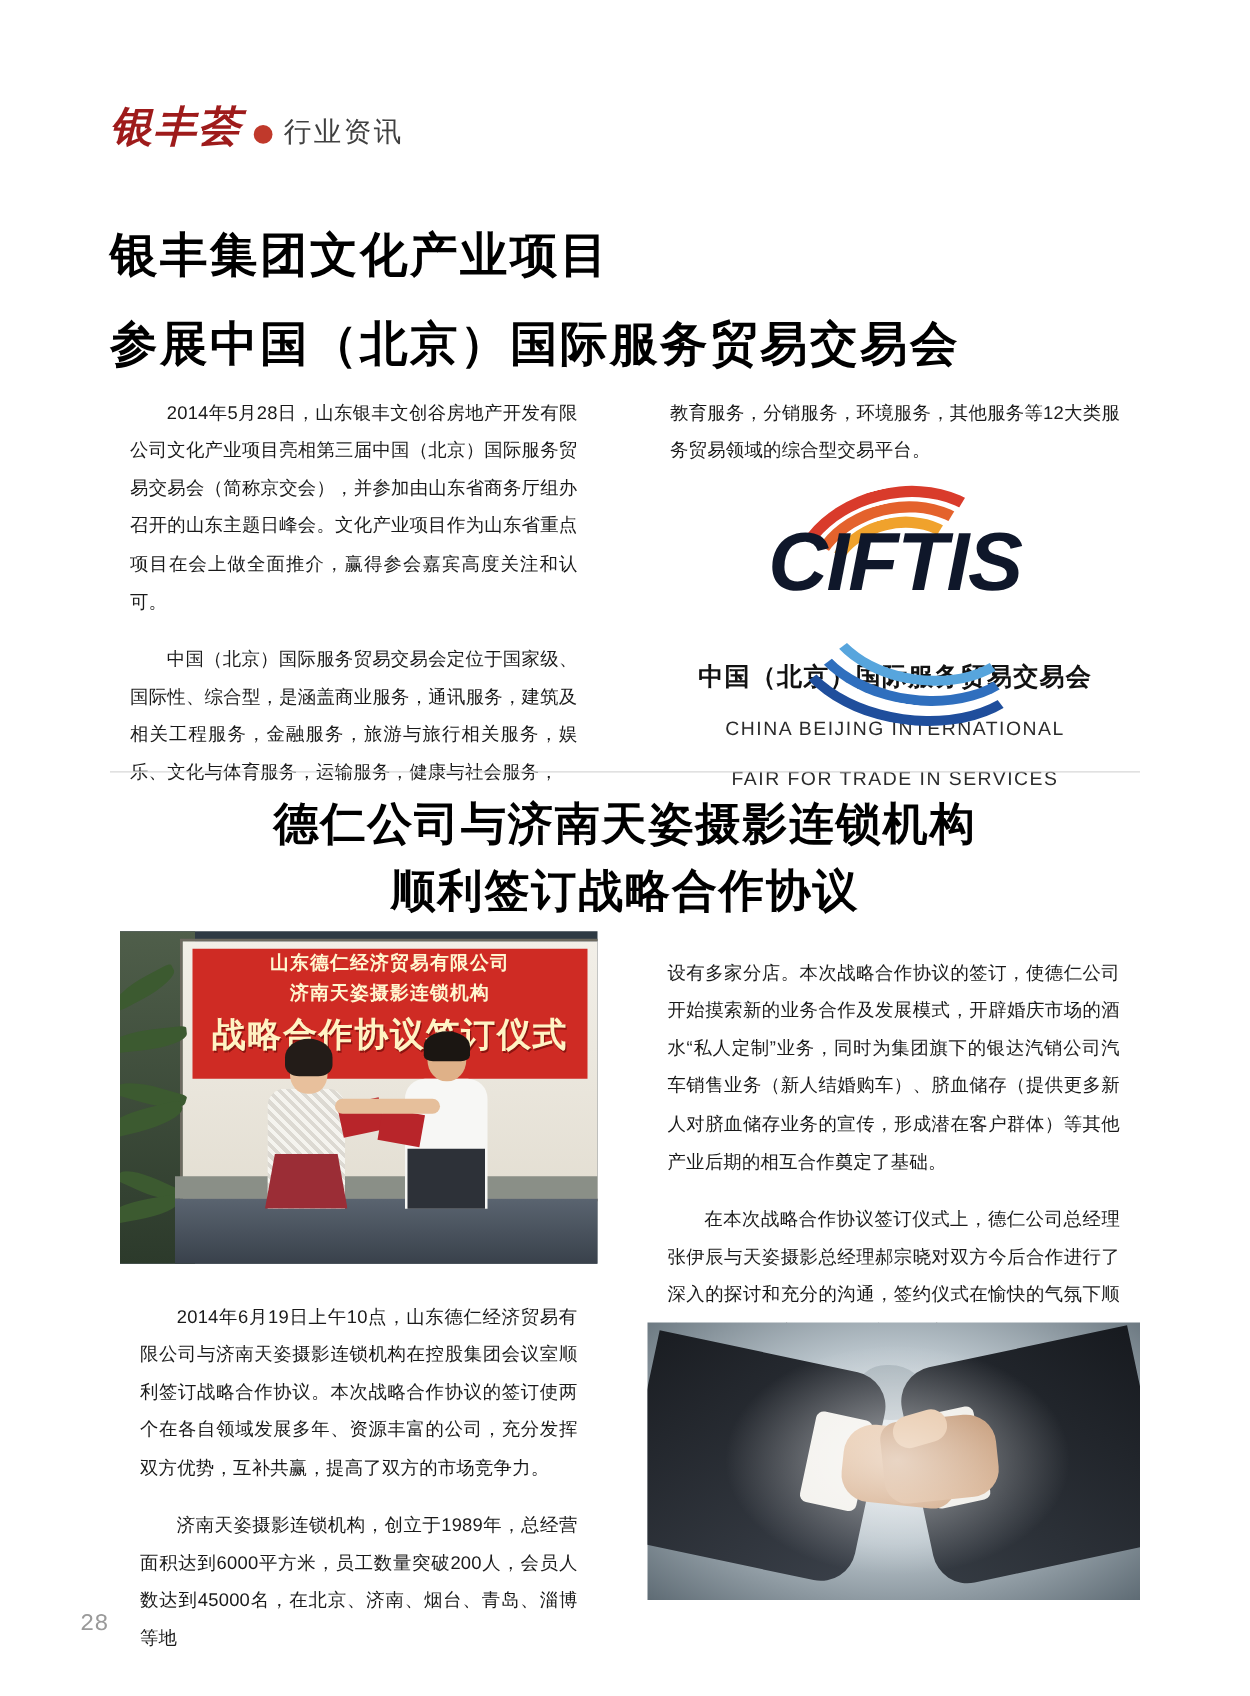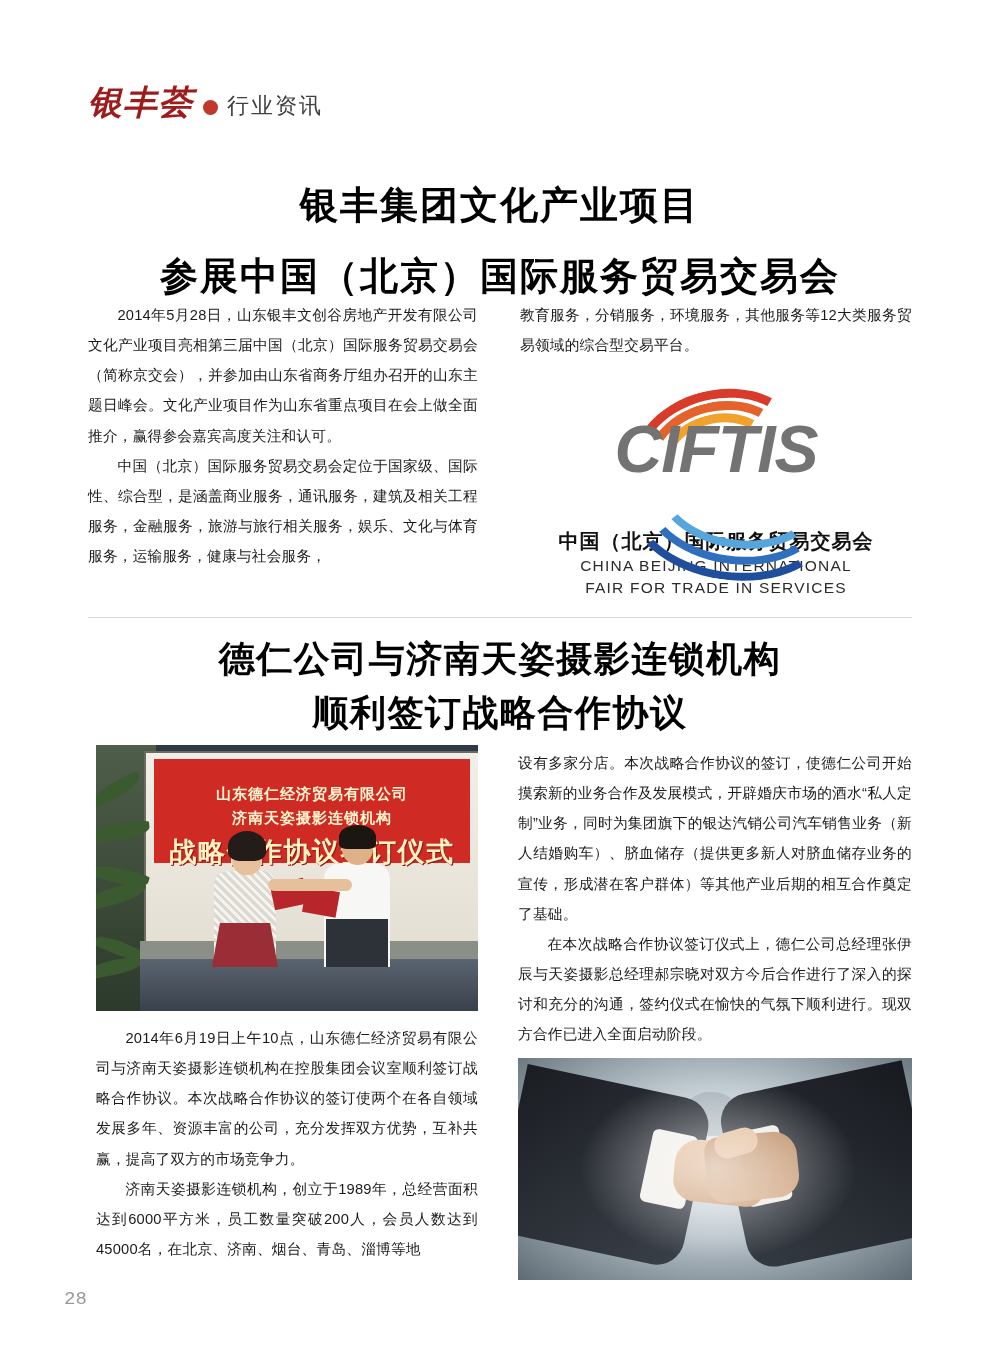--- a/index.html
+++ b/index.html
@@ -58,39 +58,39 @@
     position: relative;
     top: 3px;
   }
 
   
   .headline1 {
     position: absolute;
     left: 88px;
     top: 178px;
     width: 824px;
-    text-align: center;
+    text-align: left;
     font-family: "Liberation Serif", serif;
     font-weight: bold;
     font-size: 38px;
     line-height: 1.45;
     color: #000;
     letter-spacing: 2px;
   }
   .headline1 .l2 { letter-spacing: 2px; margin-top: 16px; }
 
   .col {
     position: absolute;
     font-size: 14.7px;
     line-height: 2.05;
     color: #1a1a1a;
     text-align: justify;
     letter-spacing: 0.2px;
   }
-  .col p { margin: 0; }
+  .col p { margin: 16px; }
   .col p.indent { text-indent: 2em; }
 
   #a1-col-left {
     left: 88px;
     top: 300px;
     width: 390px;
   }
   #a1-col-right {
     left: 520px;
     top: 300px;
@@ -114,21 +114,21 @@
   }
   .ciftis-word {
     position: absolute;
     left: 0; right: 0;
     top: 34px;
     font-family: "Liberation Sans", sans-serif;
     font-weight: bold;
     font-style: italic;
     font-size: 66px;
     letter-spacing: -1px;
-    color: #737373;
+    color: #0f172a;
     line-height: 1;
   }
   .arc {
     position: absolute;
     border-style: solid;
     border-color: transparent;
     border-radius: 50%;
   }
   .arc-r1 { left: 110px; top: 8px;  width: 160px; height: 120px; border-width: 9px; border-top-color: #d93b2b; transform: rotate(-14deg); }
   .arc-r2 { left: 124px; top: 20px; width: 132px; height: 100px; border-width: 9px; border-top-color: #e4622c; transform: rotate(-14deg); }
@@ -143,21 +143,21 @@
     color: #111;
     letter-spacing: 1px;
     margin-top: 6px;
   }
   .ciftis-en {
     font-family: "Liberation Sans", sans-serif;
     font-size: 15.5px;
     color: #2b2b2b;
     letter-spacing: 1.2px;
     line-height: 1.45;
-    margin-top: 0;
+    margin-top: 18px;
   }
 
   
   .divider {
     position: absolute;
     left: 88px;
     top: 617px;
     width: 824px;
     height: 1px;
     background: #d8d8d8;
@@ -220,21 +220,21 @@
   }
   .p1-banner {
     position: absolute;
     left: 58px; top: 14px; width: 316px; height: 104px;
     background: #cf2b24;
     color: #ffe9a8;
     font-family: "Liberation Serif", serif;
     font-weight: bold;
     text-align: center;
   }
-  .p1-banner .bl1 { font-size: 15px; letter-spacing: 1px; padding-top: 26px; color:#fff7d0;}
+  .p1-banner .bl1 { font-size: 15px; letter-spacing: 1px; padding-top: 2px; color:#fff7d0;}
   .p1-banner .bl2 { font-size: 15px; letter-spacing: 1px; padding-top: 5px; color:#fff7d0;}
   .p1-banner .bl3 {
     font-size: 27px; letter-spacing: 1.5px; padding-top: 6px;
     color: #fff3c4;
     text-shadow: 1px 1px 0 #8a1410;
   }
   .p1-table {
     position: absolute; left: 44px; bottom: 0; width: 338px; height: 52px;
     background: linear-gradient(180deg,#5a6470,#39414b);
   }

